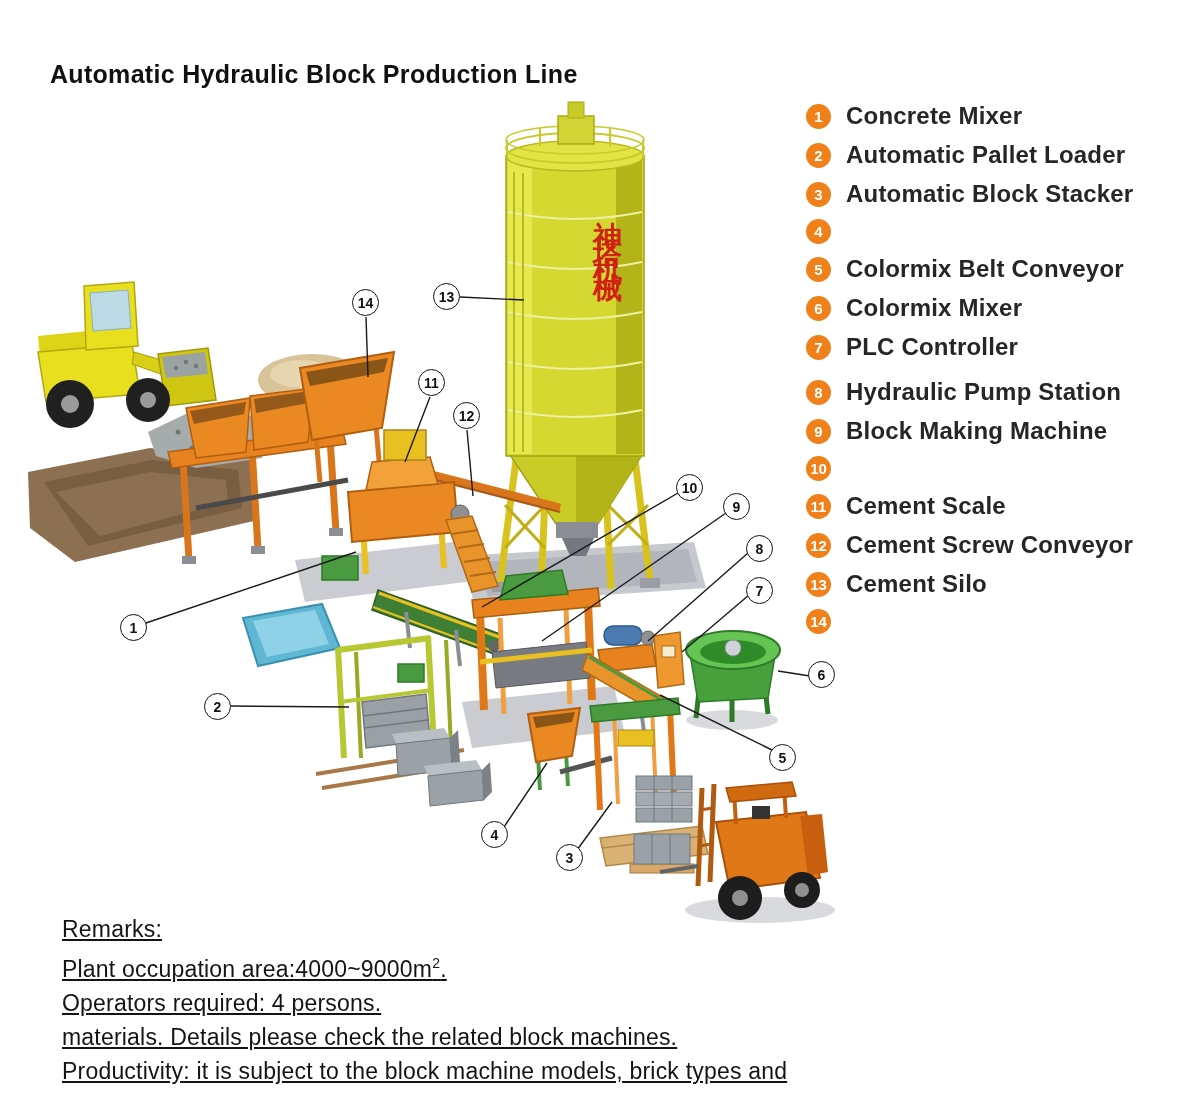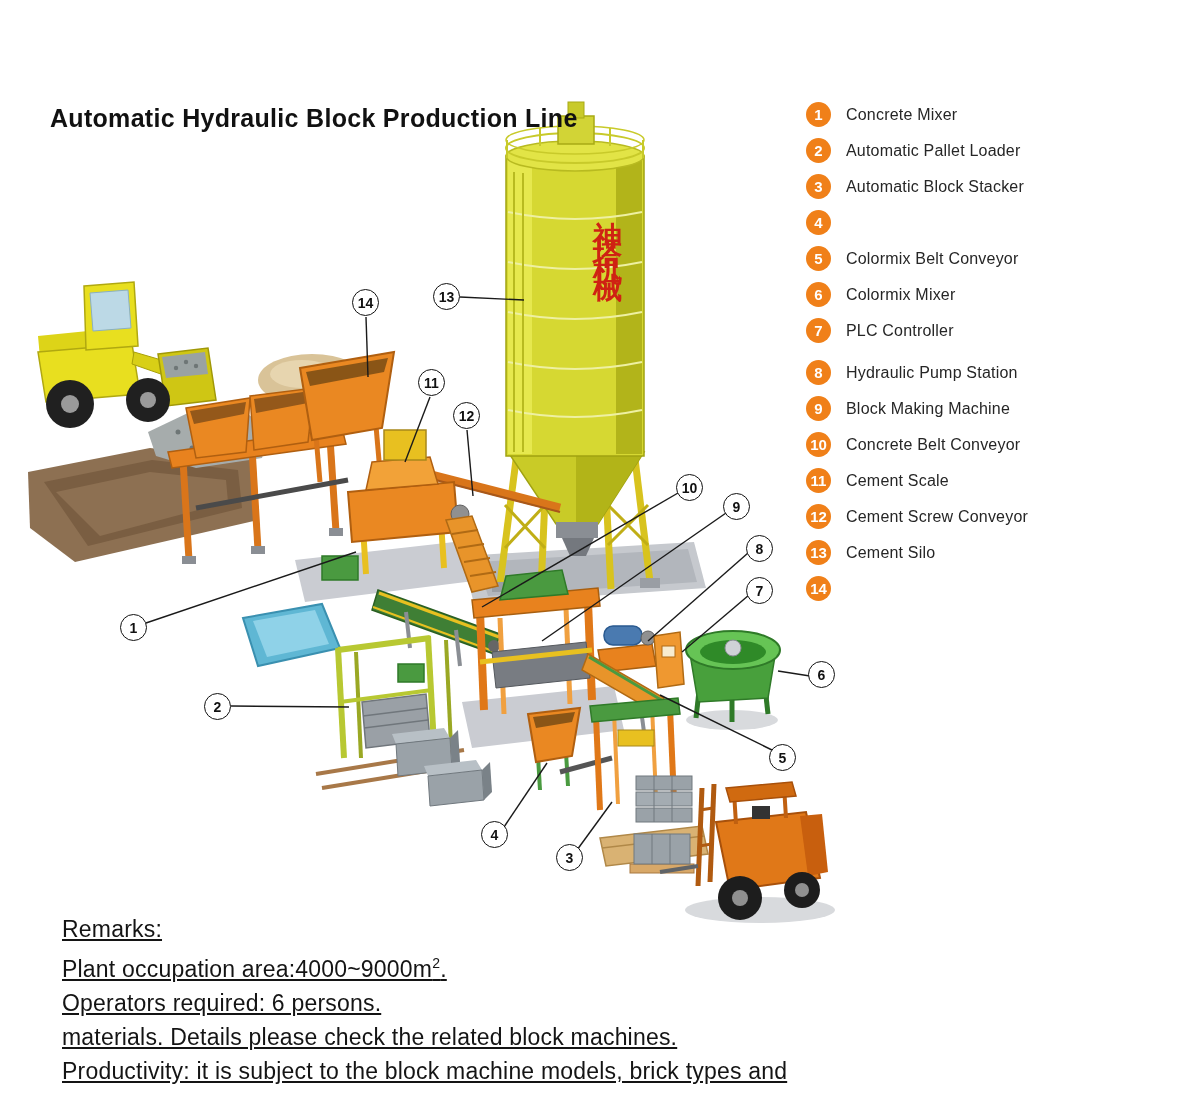--- a/index.html
+++ b/index.html
@@ -2,21 +2,21 @@
 <html><head>
 <meta charset="utf-8">
 <style>
   html,body { margin:0; padding:0; }
   body {
     width:1200px; height:1100px; position:relative; background:#ffffff;
     font-family:"Liberation Sans", sans-serif; overflow:hidden;
   }
   .page-title {
     position:absolute; left:50px; top:60px; z-index:2;
-    font-size:25px; font-weight:bold; color:#111; letter-spacing:0.3px;margin-top:44px;
+    font-size:25px; font-weight:bold; color:#111; letter-spacing:0.3px;
   }
   .scene { position:absolute; left:0; top:0; z-index:1; }
   .silo-text {
     position:absolute; left:588px; top:198px; z-index:2;
     writing-mode:vertical-rl; text-orientation:upright;
     font-size:29px; font-weight:bold; color:#cf2213; letter-spacing:17px;
     font-family:"DejaVu Sans", sans-serif;
   }
   .callout {
     position:absolute; z-index:3; width:27px; height:27px; box-sizing:border-box;
@@ -25,21 +25,21 @@
     font-size:14px; font-weight:600; color:#111;
   }
   .legend { position:absolute; left:806px; top:102px; z-index:2; }
   .legend-row { display:flex; align-items:center; margin-bottom:11px; }
   .legend-row.gap { margin-top:17px; }
   .badge {
     width:25px; height:25px; border-radius:50%; background:#F08019; color:#fff;
     font-size:15px; font-weight:bold; display:flex; align-items:center;
     justify-content:center; margin-right:15px; flex:0 0 auto;
   }
-  .legend-label { font-size:16px; font-weight:normal; color:#262626; letter-spacing:0.2px; white-space:nowrap; }
+  .legend-label { font-size:24px; font-weight:bold; color:#262626; letter-spacing:0.2px; white-space:nowrap; }
   .remarks { position:absolute; left:62px; top:912px; z-index:2; font-size:23px; color:#141414; line-height:34px; letter-spacing:0.2px;text-decoration:underline; }
   .remarks sup { font-size:14px; }
 </style>
 </head>
 <body>
 
 <div class="page-title">Automatic Hydraulic Block Production Line</div>
 
 <svg class="scene" width="1200" height="1100" viewBox="0 0 1200 1100">
 
@@ -360,21 +360,20 @@
   <div class="legend-row gap">
     <span class="badge">8</span>
     <span class="legend-label">Hydraulic Pump Station</span>
   </div>
   <div class="legend-row">
     <span class="badge">9</span>
     <span class="legend-label">Block Making Machine</span>
   </div>
   <div class="legend-row">
     <span class="badge">10</span>
-    <span class="legend-label">Concrete Belt Conveyor</span>
   </div>
   <div class="legend-row">
     <span class="badge">11</span>
     <span class="legend-label">Cement Scale</span>
   </div>
   <div class="legend-row">
     <span class="badge">12</span>
     <span class="legend-label">Cement Screw Conveyor</span>
   </div>
   <div class="legend-row">
@@ -382,16 +381,16 @@
     <span class="legend-label">Cement Silo</span>
   </div>
   <div class="legend-row">
     <span class="badge">14</span>
   </div>
 </div>
 
 <div class="remarks">
   <div>Remarks:</div>
   <div><span>Plant occupation area:4000~9000m</span><sup>2</sup><span>.</span></div>
-  <div>Operators required: 6 persons.</div>
+  <div>Operators required: 4 persons.</div>
   <div>materials. Details please check the related block machines.</div>
   <div>Productivity: it is subject to the block machine models, brick types and</div>
 </div>
 
 </body></html>

